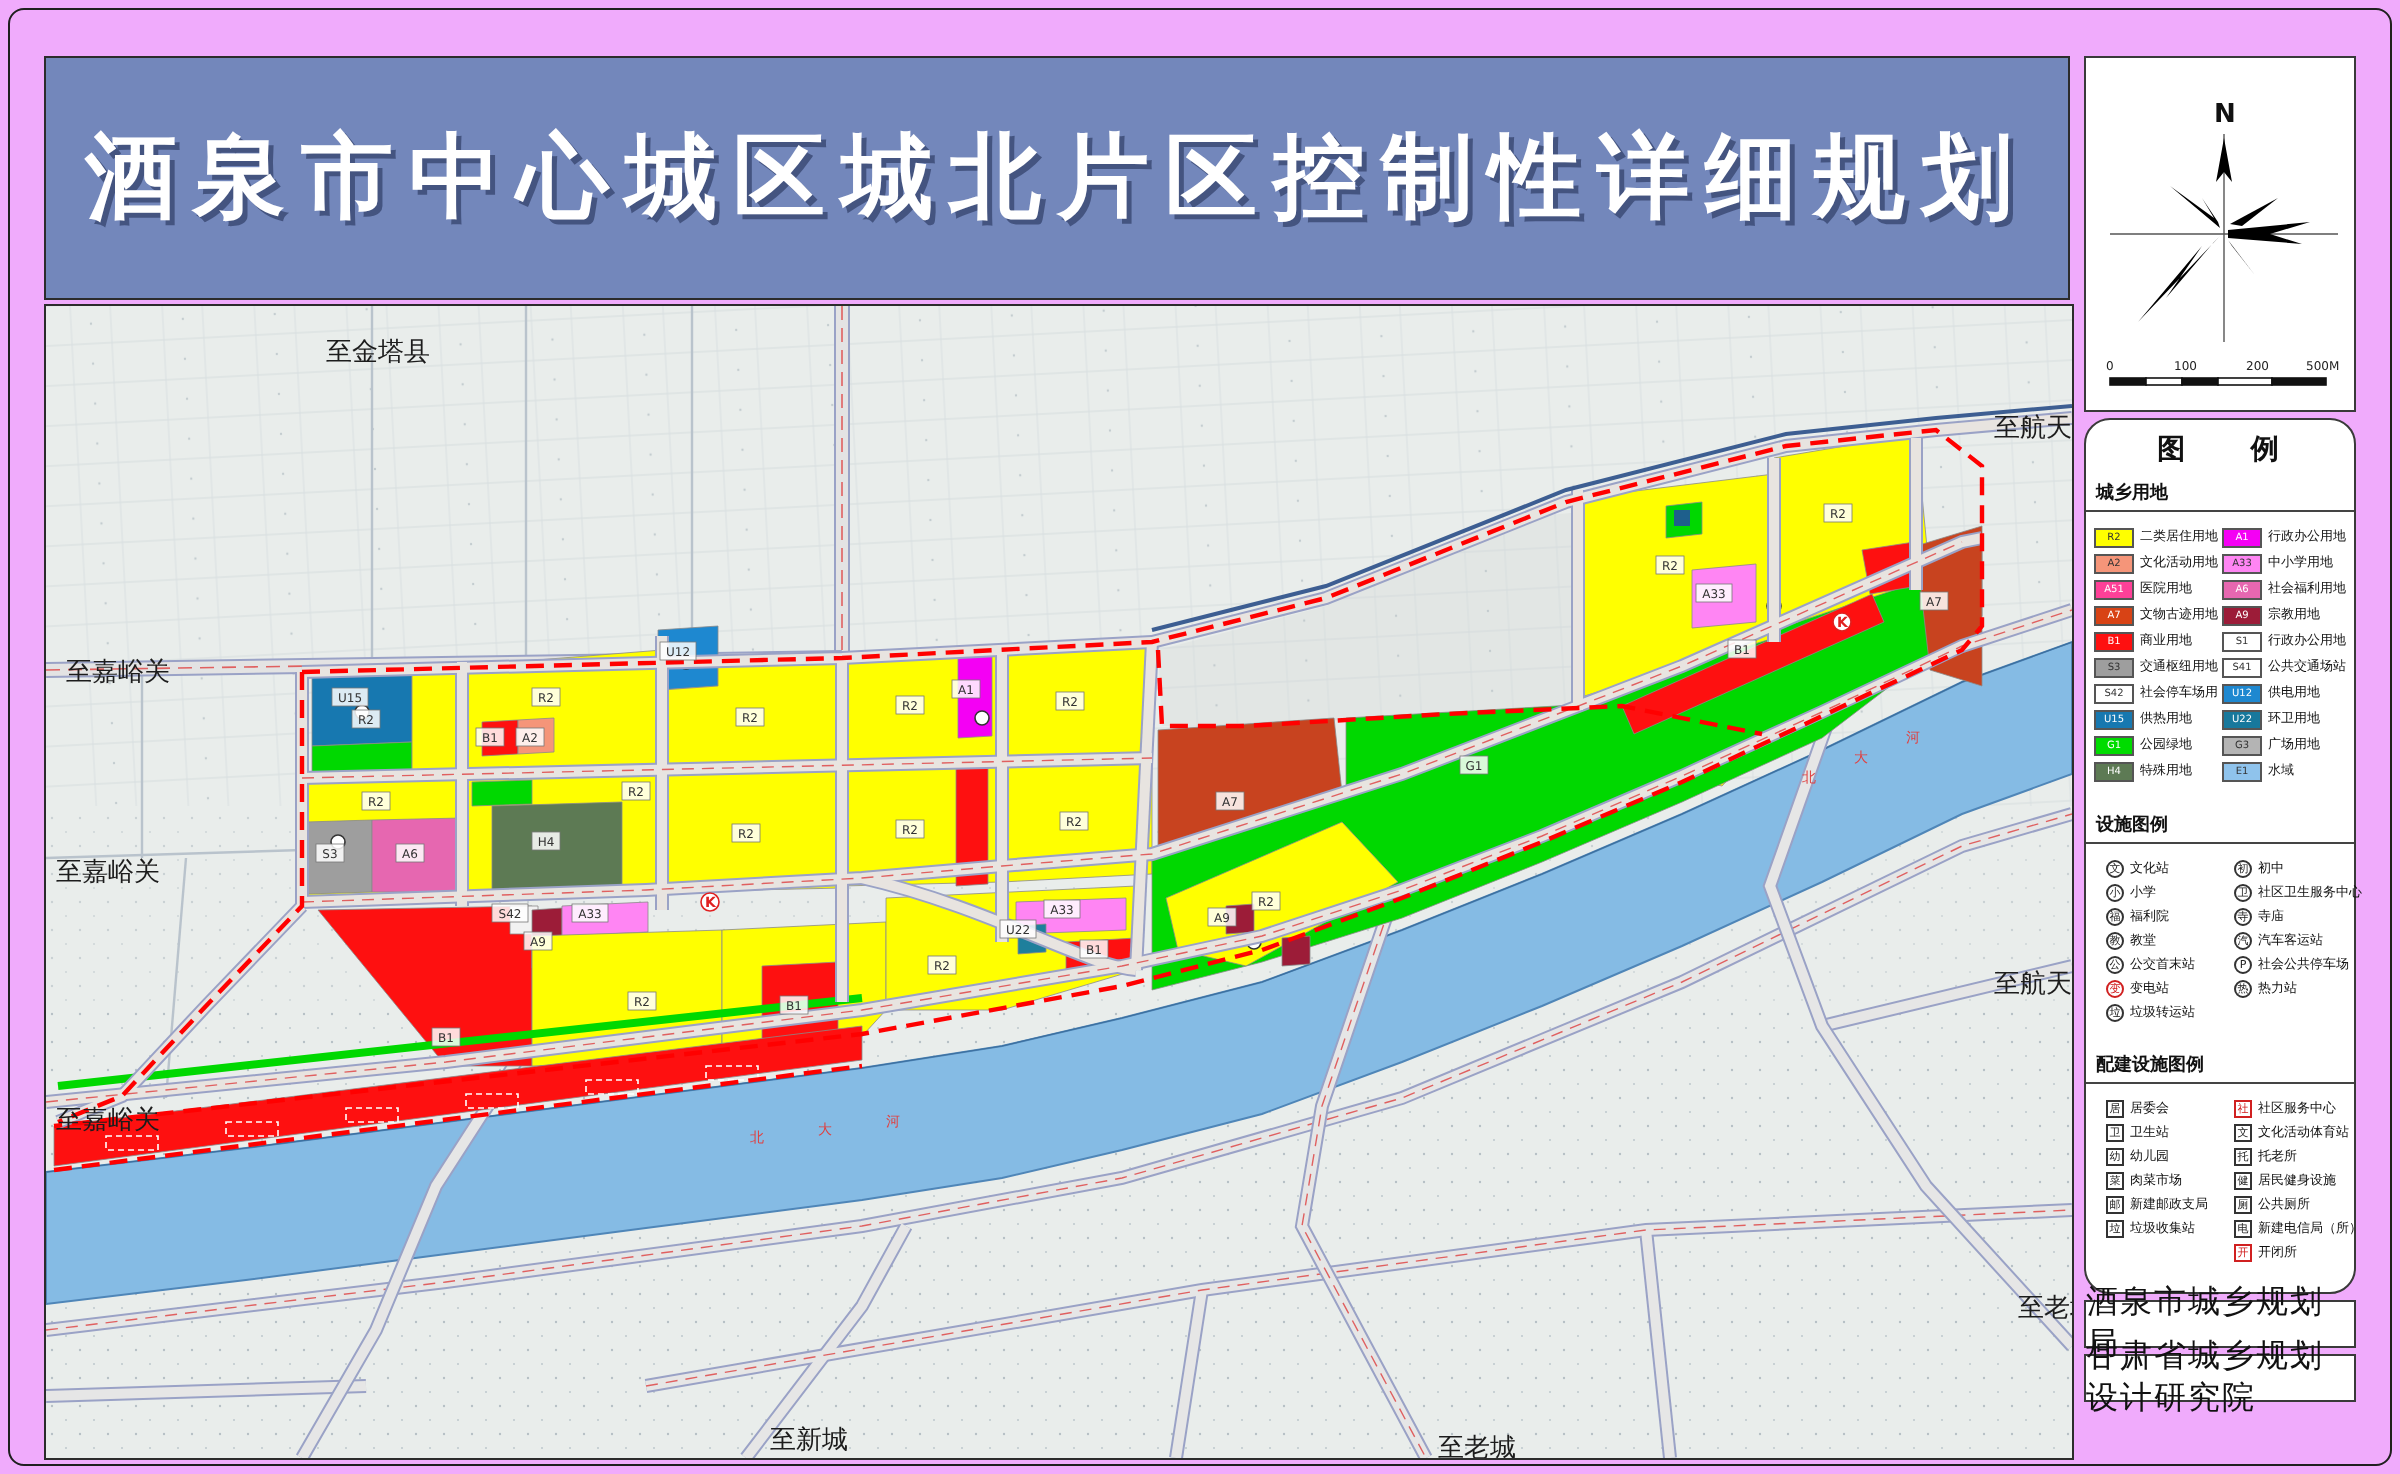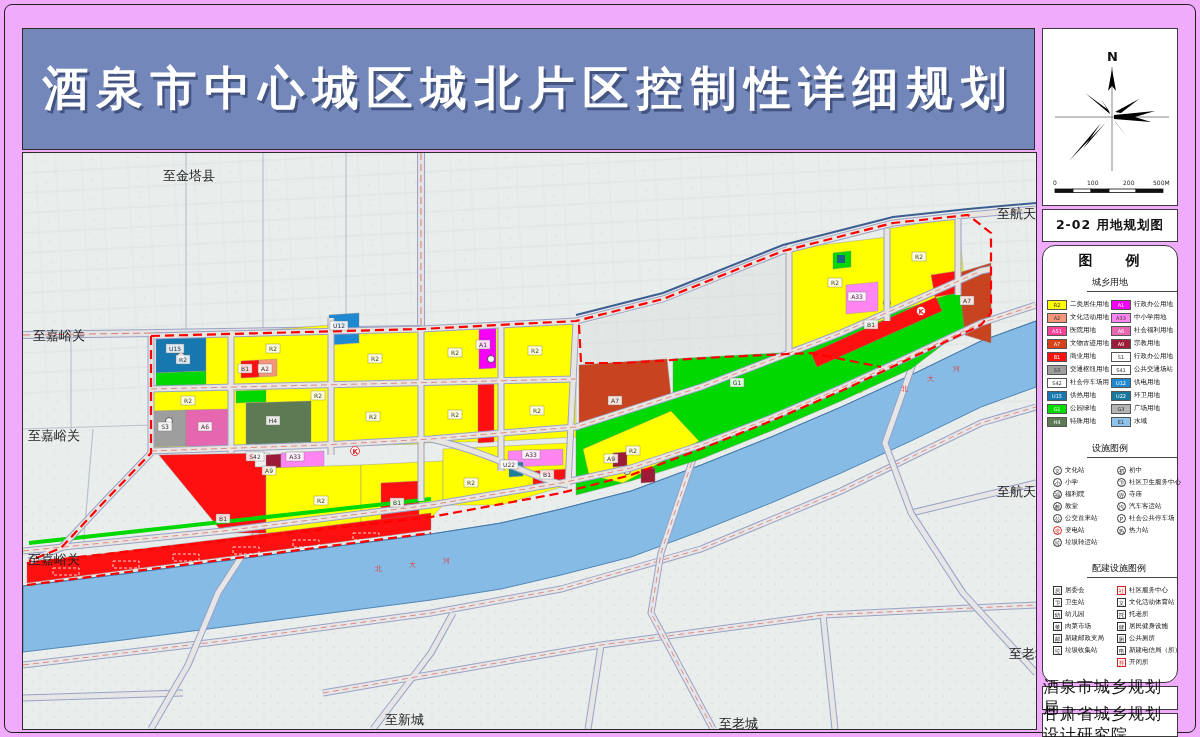--- a/index.html
+++ b/index.html
@@ -18,22 +18,22 @@
   .map-wrap svg{display:block;}
   
   .panel{position:absolute;left:1042px;top:28px;width:136px;}
   .pbox{background:#fff;border:1px solid #3a3a3a;margin-bottom:3px;box-sizing:border-box;}
   .pbox.compass-box{height:178px;position:relative;}
   .pbox.map-title-box{height:33px;display:flex;align-items:center;justify-content:center;}
   .map-title-text{font-size:12.5px;font-weight:bold;color:#111;letter-spacing:1px;}
   .pbox.legend-box{height:438px;padding:4px 0 0 0;border-radius:13px;}
   .legend-title{text-align:center;font-size:14px;font-weight:bold;letter-spacing:14px;
         color:#111;padding:2px 0 4px 12px;}
-  .sec-head{font-size:9px;font-weight:normal;color:#111;padding:2px 5px 2px 5px;
-        border-bottom:1px solid #444;margin-bottom:6px;margin-left:44px;}
+  .sec-head{font-size:9px;font-weight:bold;color:#111;padding:2px 5px 2px 5px;
+        border-bottom:1px solid #444;margin-bottom:6px;}
   .sect{margin-top:12px;}
   .cols{display:flex;padding:0 4px;gap:2px;}
   .col{flex:1;min-width:0;}
   .lrow{display:flex;align-items:center;height:13px;gap:3px;}
   .swatch{width:18px;height:8px;border:0.5px solid #555;flex:0 0 18px;
         font-size:5px;line-height:8px;text-align:center;overflow:hidden;}
   .llabel{font-size:6.5px;color:#111;white-space:nowrap;overflow:hidden;}
   .frow{display:flex;align-items:center;height:12px;gap:3px;padding-left:6px;}
   .ficon{width:9px;height:9px;border:1px solid #333;border-radius:50%;flex:0 0 9px;
         font-size:5.5px;line-height:9px;text-align:center;color:#222;background:#fff;box-sizing:border-box;}
@@ -487,23 +487,20 @@
           <g id="sb-labels">
               <text class="sb-num" x="10" y="156">0</text>
               <text class="sb-num" x="44" y="156">100</text>
               <text class="sb-num" x="80" y="156">200</text>
               <text class="sb-num" x="110" y="156">500M</text>
             </g>
         </g>
       </svg>
     </div>
 
-    <div class="pbox map-title-box">
-      <span class="map-title-text">2-02 用地规划图</span>
-    </div>
 
     <div class="pbox legend-box">
       <div class="legend-title">图 例</div>
       <div class="sec-head">城乡用地</div>
       <div class="cols">
         <div class="col" id="lu-left">
             <div class="lrow">
               <span class="swatch" style="background: rgb(255, 255, 0); color: rgb(51, 51, 51);">R2</span>
               <span class="llabel">二类居住用地</span>
             </div>

